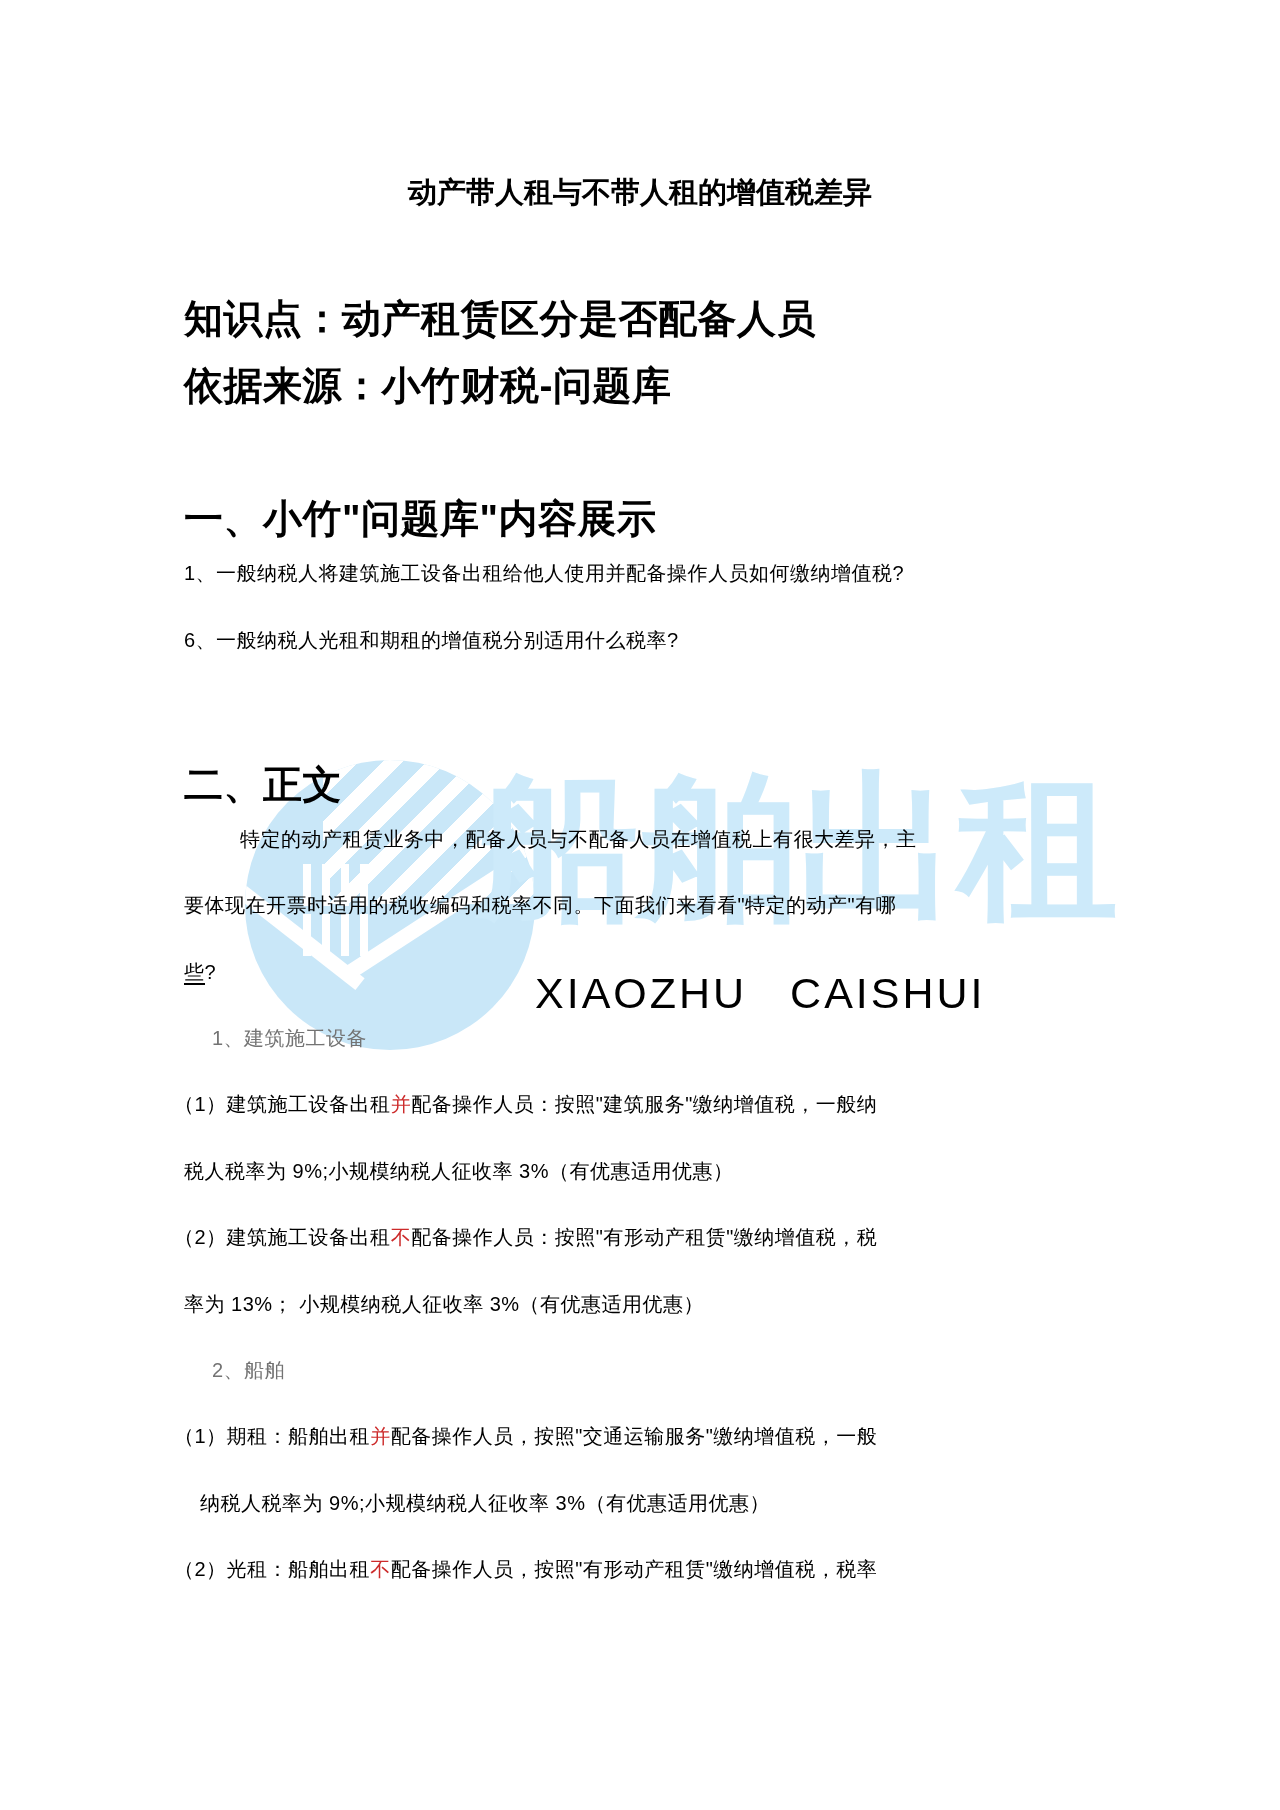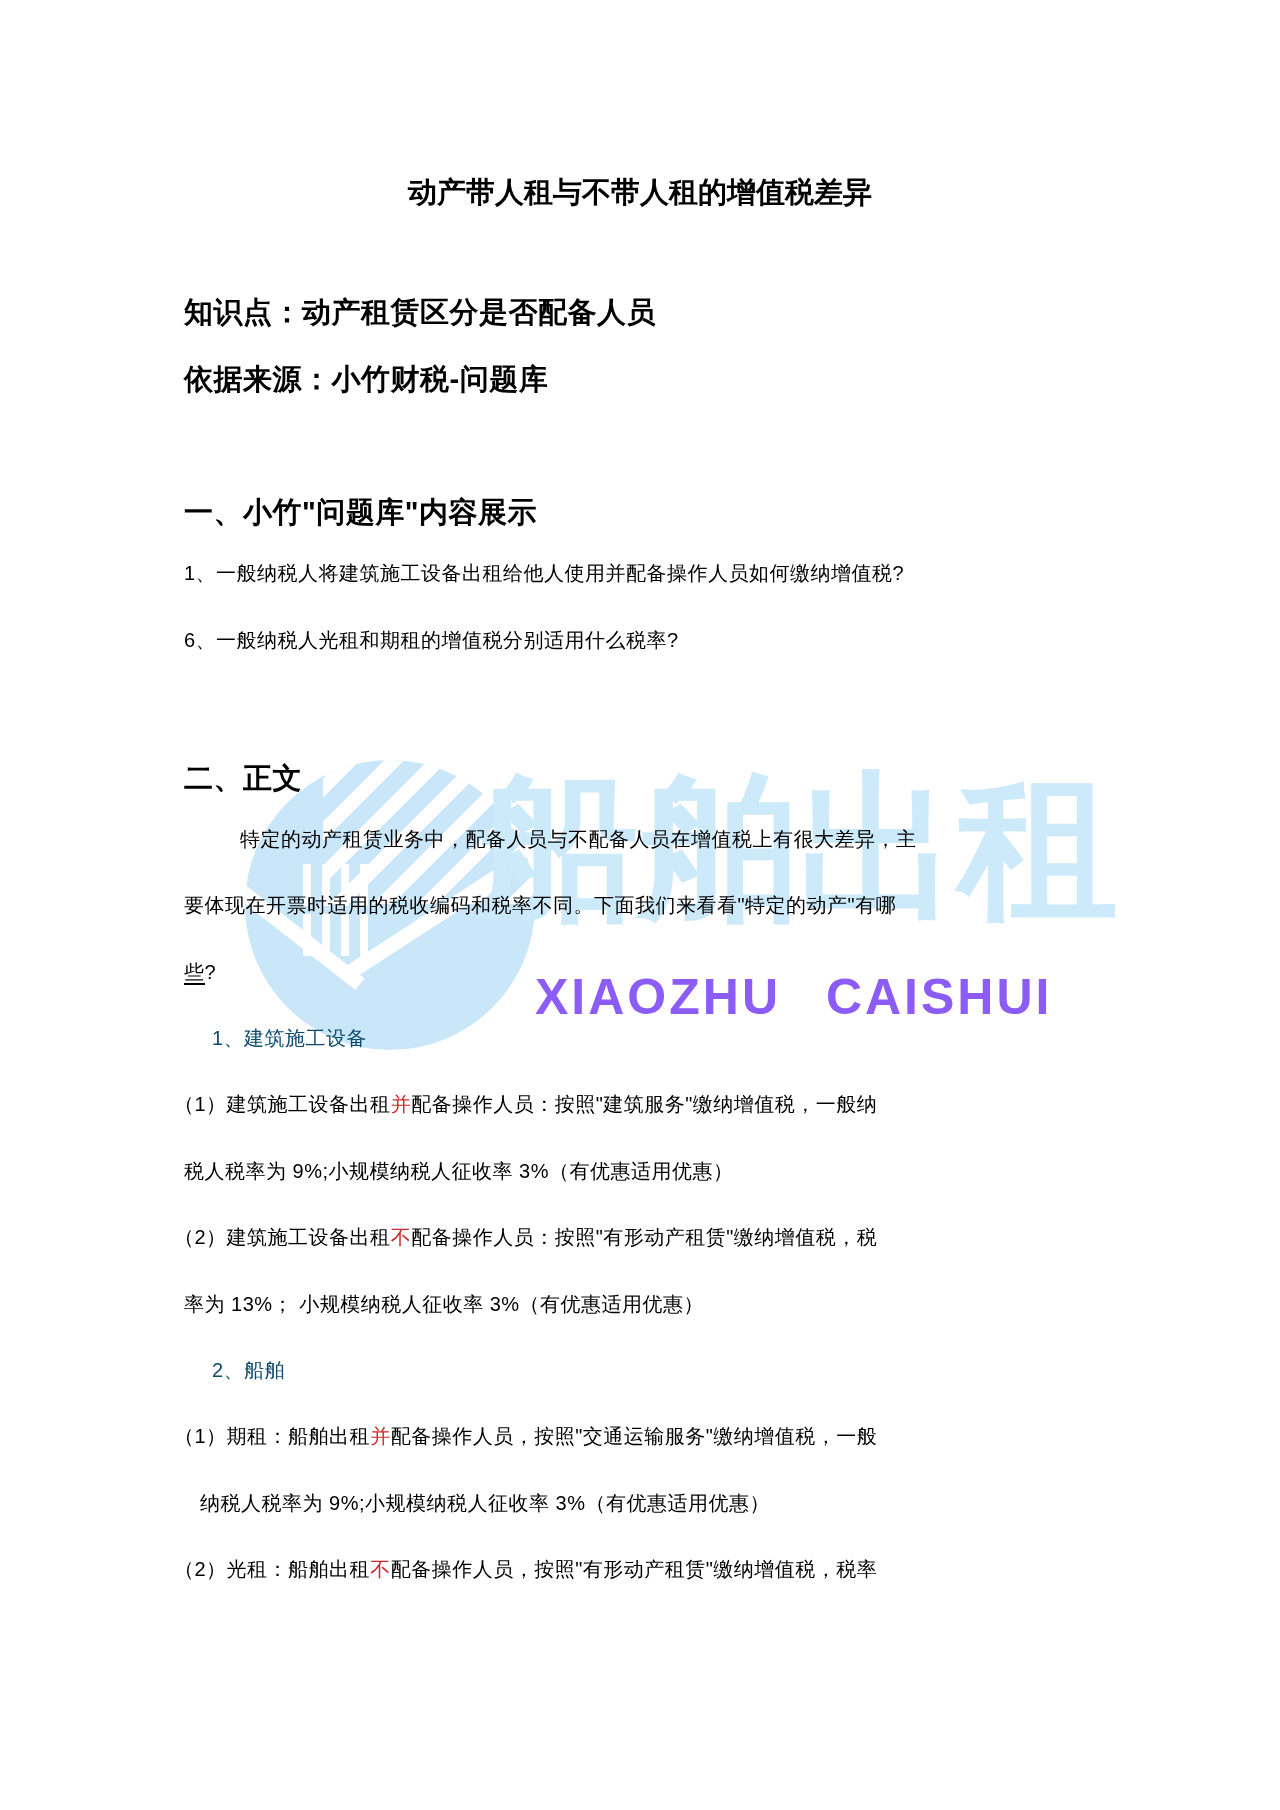--- a/index.html
+++ b/index.html
@@ -33,35 +33,35 @@
     position:absolute; left:100px; top:208px; width:190px; height:15px;
     background:#ffffff; transform:rotate(-33deg); transform-origin:left center;
   }
   .wm-cn {
     position:absolute; left:478px; top:768px;
     font-size:160px; font-weight:600; letter-spacing:0px;
     color:#cdeafa; white-space:nowrap; line-height:1;
   }
   .wm-en {
     position:absolute; left:535px; top:972px;
-    font-size:50px; font-weight:700; letter-spacing:3px; word-spacing:28px;
-    color:#8b5cf6; white-space:nowrap; line-height:1;
+    font-size:43px; font-weight:400; letter-spacing:3px; word-spacing:28px;
+    color:#000000; white-space:nowrap; line-height:1;
   }
   
   .title {
     position:absolute; z-index:2; top:156px; left:0; width:100%;
     text-align:center; font-size:29px; font-weight:700; letter-spacing:0px;
     line-height:1.2; white-space:nowrap;
   }
   .line {
     position:absolute; z-index:2; white-space:nowrap;
     font-size:20px; line-height:1.3; letter-spacing:0.5px;
   }
-  .bold { font-weight:700; font-size:29px; }
-  .blue { color:#0c4a6e; }
+  .bold { font-weight:700; font-size:39px; }
+  .blue { color:#737373; }
   .red  { color:#cc2a2a; }
   .u    { border-bottom:2px solid #000; }
 </style>
 </head>
 <body>
 
 <div class="page">
 
   <div class="wm">
     <div class="wm-circle">

